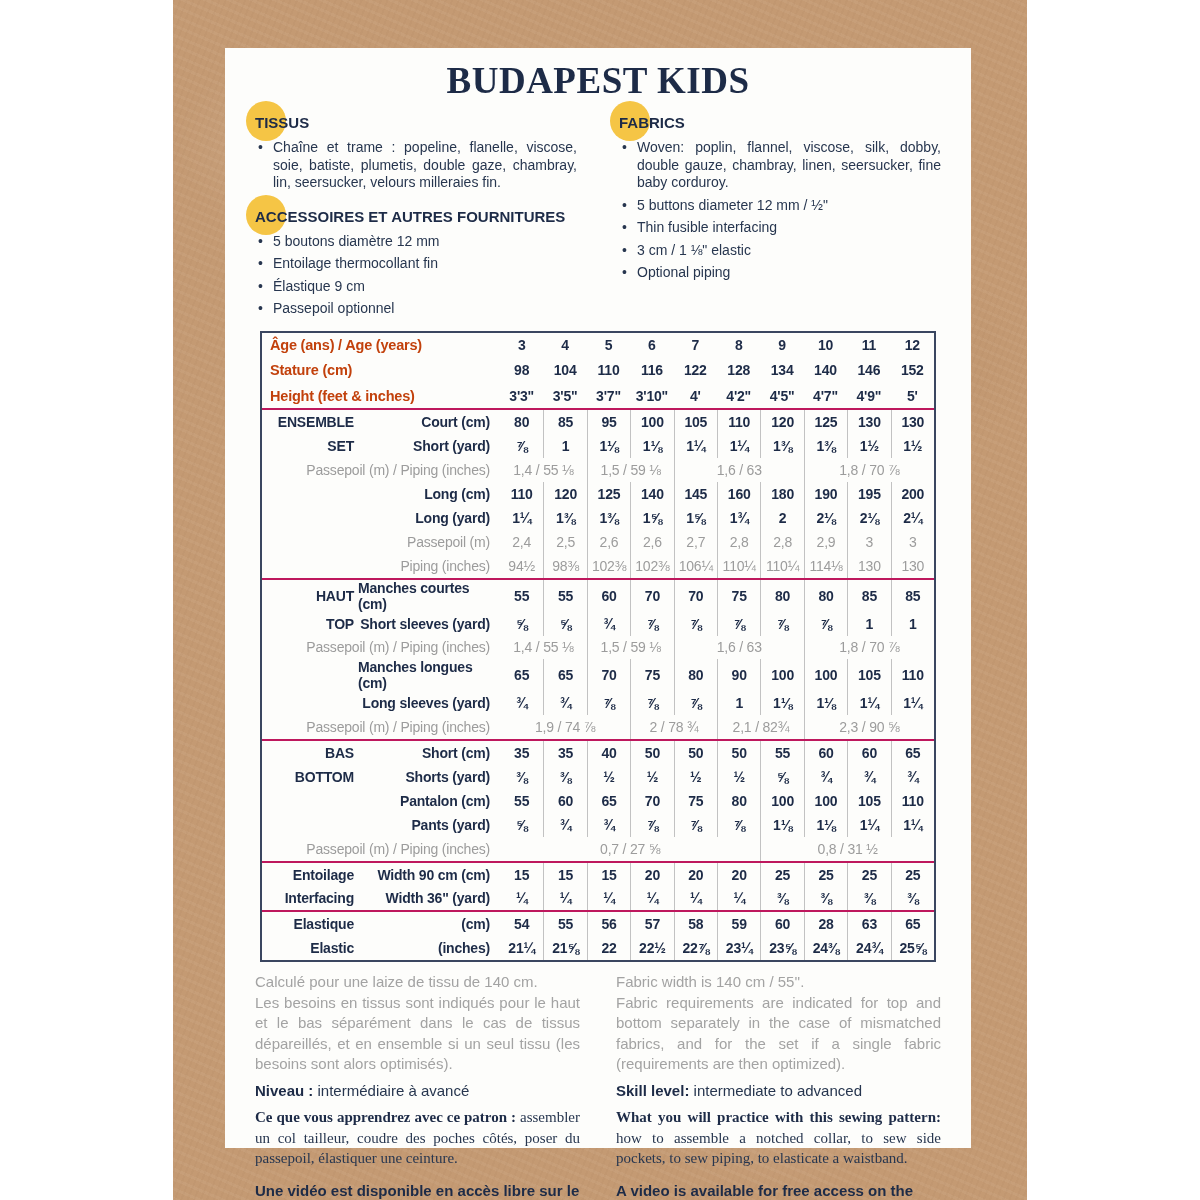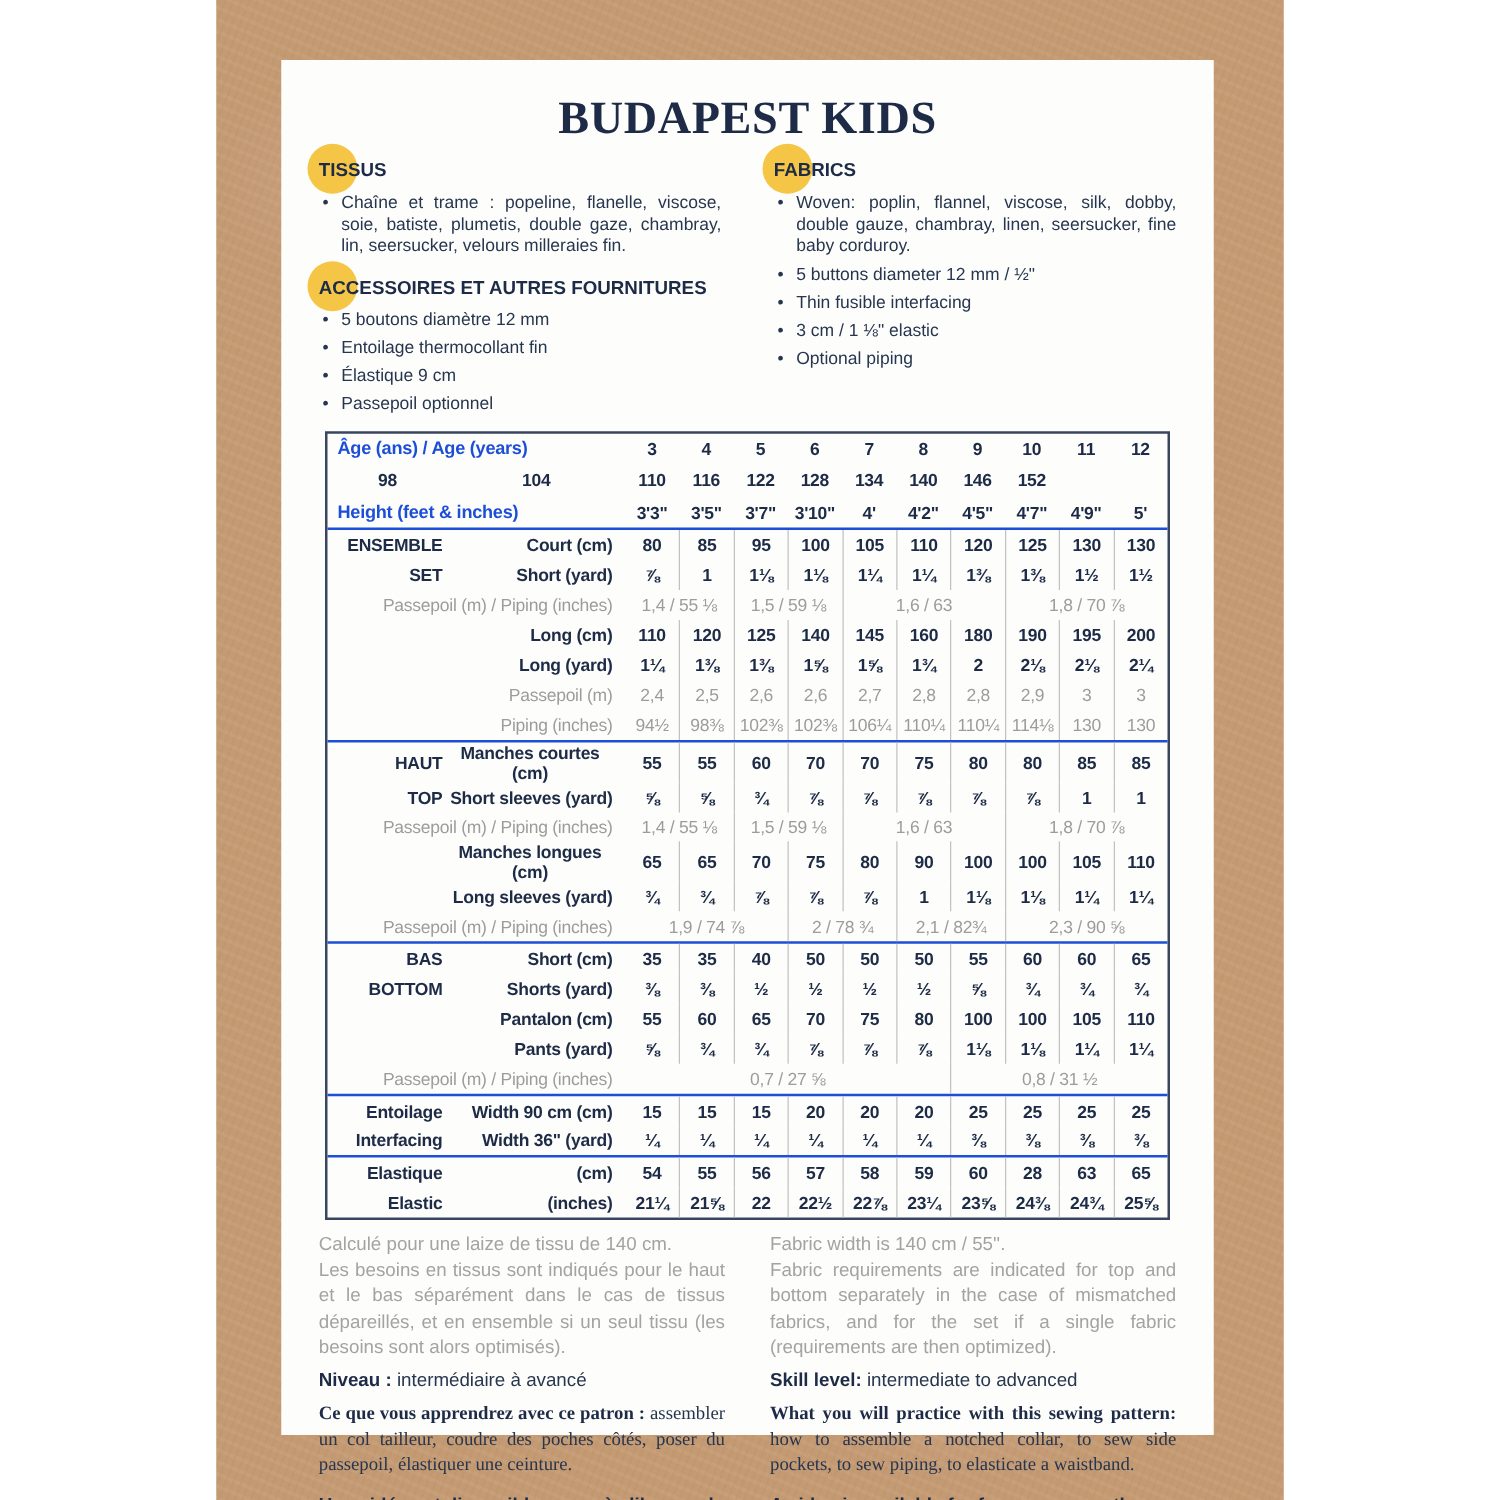--- a/index.html
+++ b/index.html
@@ -16,21 +16,21 @@
     background-image:
       radial-gradient(ellipse 220px 140px at 18% 12%, rgba(255,255,255,0.10), transparent 70%),
       radial-gradient(ellipse 260px 160px at 80% 30%, rgba(120,78,48,0.08), transparent 70%),
       radial-gradient(ellipse 240px 180px at 30% 75%, rgba(120,78,48,0.07), transparent 70%),
       radial-gradient(ellipse 200px 120px at 70% 92%, rgba(255,255,255,0.08), transparent 70%),
       repeating-linear-gradient(112deg, rgba(125,85,55,0.045) 0 2px, rgba(0,0,0,0) 2px 6px),
       repeating-linear-gradient(23deg, rgba(255,244,230,0.05) 0 3px, rgba(0,0,0,0) 3px 9px);
   }
   .card {
     position:absolute; left:52px; top:48px; width:746px; height:1100px;
-    background:#fdfdfb; padding:20px 30px 0 30px;
+    background:#fdfdfb; padding:6px 30px 0 30px;
   }
   .title {
     margin:6px 0 0 0; text-align:center;
     font-family:"Liberation Serif", serif; font-weight:700;
     font-size:37px; line-height:42px; color:#1d2b47; letter-spacing:0.5px;
   }
   
   .cols { display:flex; gap:42px; margin-top:10px; }
   .col { flex:1; min-width:0; }
   .sec-head { position:relative; height:22px; margin-top:14px; }
@@ -51,24 +51,24 @@
   .size-table {
     width:676px; margin:13px auto 0 auto;
     border:2px solid #3a4660; background:#fdfdfb;
   }
   .t-row {
     display:grid; grid-template-columns:96px 142px repeat(10, 1fr);
     min-height:23.9px; align-items:stretch;
   }
   .t-cell { display:flex; align-items:center; font-size:14px; letter-spacing:-0.2px; }
   .t-head { min-height:25.3px; }
-  .h-label { grid-column:1 / 3; padding-left:8px; font-weight:700; color:#1d4ed8; font-size:14.5px; }
+  .h-label { grid-column:1 / 3; padding-left:8px; font-weight:700; color:#c2410c; font-size:14.5px; }
   .t-val { justify-content:center; font-weight:700; color:#1d2b47; }
   .sep { border-left:1px solid #c2c2c2; }
-  .t-group { border-top:2px solid #1d4ed8;text-align:center; }
+  .t-group { border-top:2px solid #be185d; }
   .g-cell { justify-content:flex-end; padding-right:4px; font-weight:700; color:#1d2b47; }
   .d-cell { justify-content:flex-end; padding-right:10px; font-weight:700; color:#1d2b47; }
   .span-label { grid-column:1 / 3; justify-content:flex-end; padding-right:10px; }
   .t-row.muted .t-cell { color:#9c9c9c; font-weight:400; font-size:14px; }
   
   .footer-cols { display:flex; gap:36px; margin-top:10px; }
   .fcol { flex:1; min-width:0; font-size:15px; line-height:20.5px; }
   .gray-note { margin:0; color:#a3a3a3; text-align:justify; }
   .lvl { margin:6px 0 0 0; color:#27364f; }
   .lvl strong, .learn strong, .video { color:#1d2b47; }
@@ -154,20 +154,21 @@
             <div class="t-cell t-val">5</div>
             <div class="t-cell t-val">6</div>
             <div class="t-cell t-val">7</div>
             <div class="t-cell t-val">8</div>
             <div class="t-cell t-val">9</div>
             <div class="t-cell t-val">10</div>
             <div class="t-cell t-val">11</div>
             <div class="t-cell t-val">12</div>
           </div>
           <div class="t-row t-head">
+            <div class="t-cell h-label">Stature (cm)</div>
             <div class="t-cell t-val">98</div>
             <div class="t-cell t-val">104</div>
             <div class="t-cell t-val">110</div>
             <div class="t-cell t-val">116</div>
             <div class="t-cell t-val">122</div>
             <div class="t-cell t-val">128</div>
             <div class="t-cell t-val">134</div>
             <div class="t-cell t-val">140</div>
             <div class="t-cell t-val">146</div>
             <div class="t-cell t-val">152</div>

